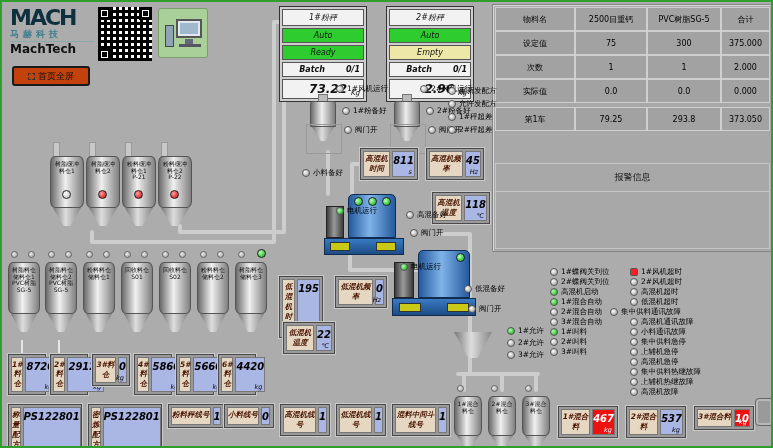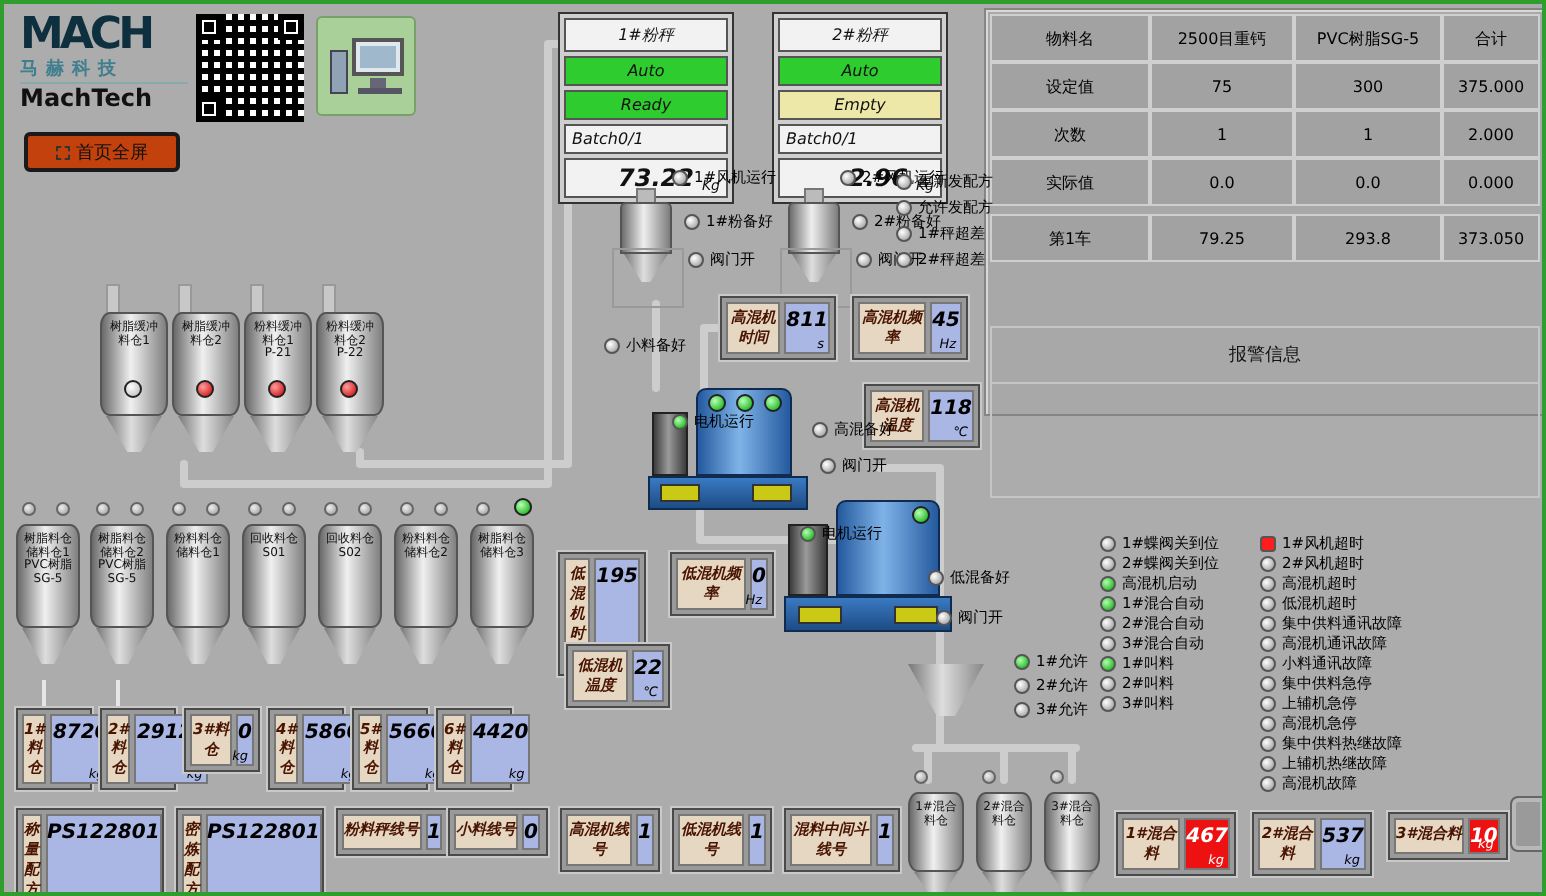--- a/index.html
+++ b/index.html
@@ -21,21 +21,21 @@
   .pc .stand{position:absolute;left:26px;top:30px;width:8px;height:5px;background:#667;}
   .pc .base{position:absolute;left:20px;top:35px;width:22px;height:3px;background:#556;}
   .pc .tower{position:absolute;left:6px;top:16px;width:9px;height:22px;background:#8fa3b5;border:1px solid #445;}
   .btn{background:#c2410c;border:2px solid #1a1a1a;border-radius:3px;font-size:9px;color:#111;display:flex;align-items:center;justify-content:center;gap:3px;cursor:pointer;}
   .btn .sq{width:7px;height:7px;border:1px dashed #333;display:inline-block;}
   
   .scale{width:88px;background:#cfcfcf;border:1px solid #333;padding:2px;display:flex;flex-direction:column;gap:2px;}
   .srow{border:1px solid #555;background:#f2f2f2;font-size:8px;font-style:italic;text-align:center;padding:2px 3px;color:#111;min-height:13px;}
   .srow.green{background:#2ecc2e;}
   .srow.yellow{background:#eee8a8;}
-  .srow.split{display:flex;justify-content:flex-start;font-weight:normal;}
+  .srow.split{display:flex;justify-content:flex-end;font-weight:bold;gap:21px;}
   .srow.weight{font-size:12px;font-weight:bold;text-align:right;padding-right:16px;position:relative;}
   .srow.weight .u{position:absolute;right:3px;bottom:1px;font-size:7px;font-weight:normal;}
   
   .rpanel{background:#a8a8a8;border:1px solid #858585;box-shadow:inset 1px 1px 0 #d8d8d8;}
   .rtable{display:grid;grid-template-columns:78px 70px 72px 1fr;gap:2px;background:#cfcfcf;padding:1px;}
   .rtable .cell{background:#a2a2a2;font-size:8px;color:#000;display:flex;align-items:center;justify-content:center;min-height:22px;text-align:center;}
   .alarm-box{border:1px solid #c5c5c5;}
   .alarm-title{border-bottom:1px solid #c5c5c5;font-size:9px;color:#111;text-align:center;padding:7px 0;}
   
   .vbox{border:1px solid #4a4a4a;outline:1px solid #c9c9c9;background:#9a9a9a;padding:2px;display:flex;flex-direction:row;gap:2px;}
@@ -143,21 +143,21 @@
     <div class="srow split">
       <span>Batch</span>
       <span>0/1</span>
     </div>
     <div class="srow weight">
       <span>2.96</span>
       <span class="u">Kg</span>
     </div>
   </div>
 
-  <div class="abs rpanel" style="left:490px;top:2px;width:281px;height:204px">
+  <div class="abs rpanel" style="left:490px;top:2px;width:281px;height:248px">
     <div class="rtable" style="position:absolute;left:2px;top:2px;width:275px">
       <div class="cell">物料名</div>
       <div class="cell">2500目重钙</div>
       <div class="cell">PVC树脂SG-5</div>
       <div class="cell">合计</div>
       <div class="cell">设定值</div>
       <div class="cell">75</div>
       <div class="cell">300</div>
       <div class="cell">375.000</div>
       <div class="cell">次数</div>
@@ -557,21 +557,21 @@
       <span>2#风机超时</span>
     </div>
   <div class="abs radio" style="left:628px;top:285px">
       <i></i>
       <span>高混机超时</span>
     </div>
   <div class="abs radio" style="left:628px;top:295px">
       <i></i>
       <span>低混机超时</span>
     </div>
-  <div class="abs radio" style="left:628px;top:305px">
+  <div class="abs radio" style="left:608px;top:305px">
       <i></i>
       <span>集中供料通讯故障</span>
     </div>
   <div class="abs radio" style="left:628px;top:315px">
       <i></i>
       <span>高混机通讯故障</span>
     </div>
   <div class="abs radio" style="left:628px;top:325px">
       <i></i>
       <span>小料通讯故障</span>

